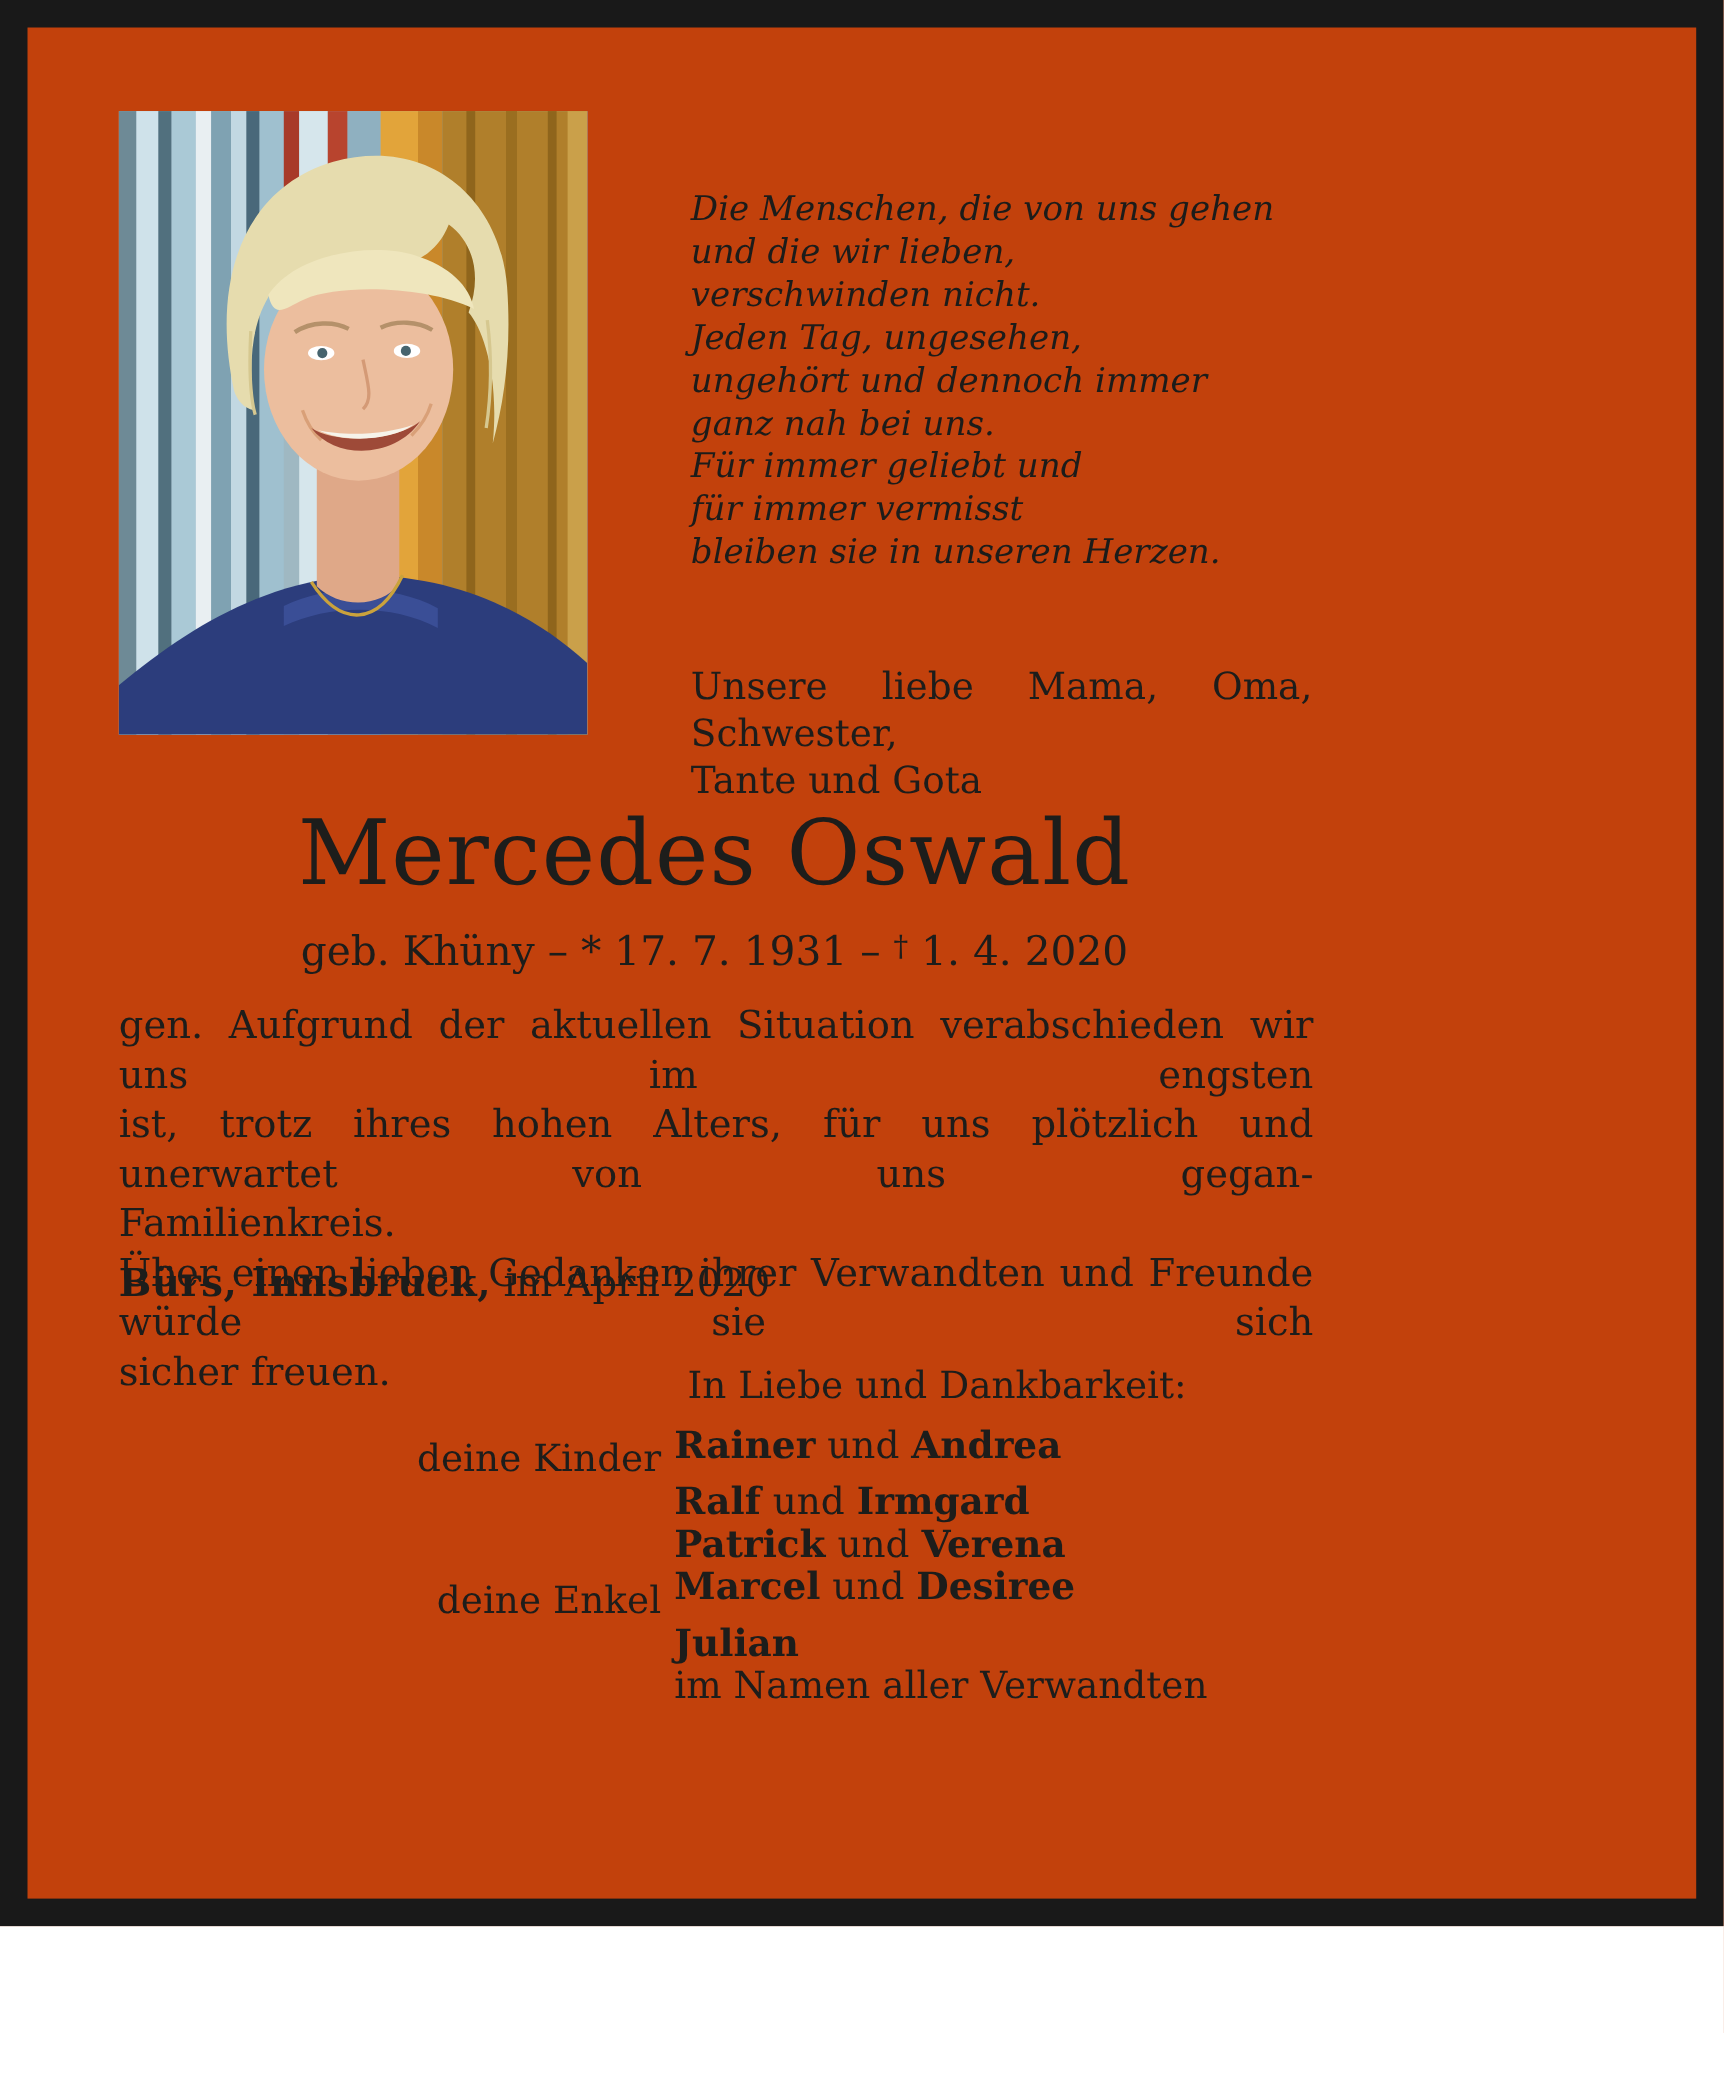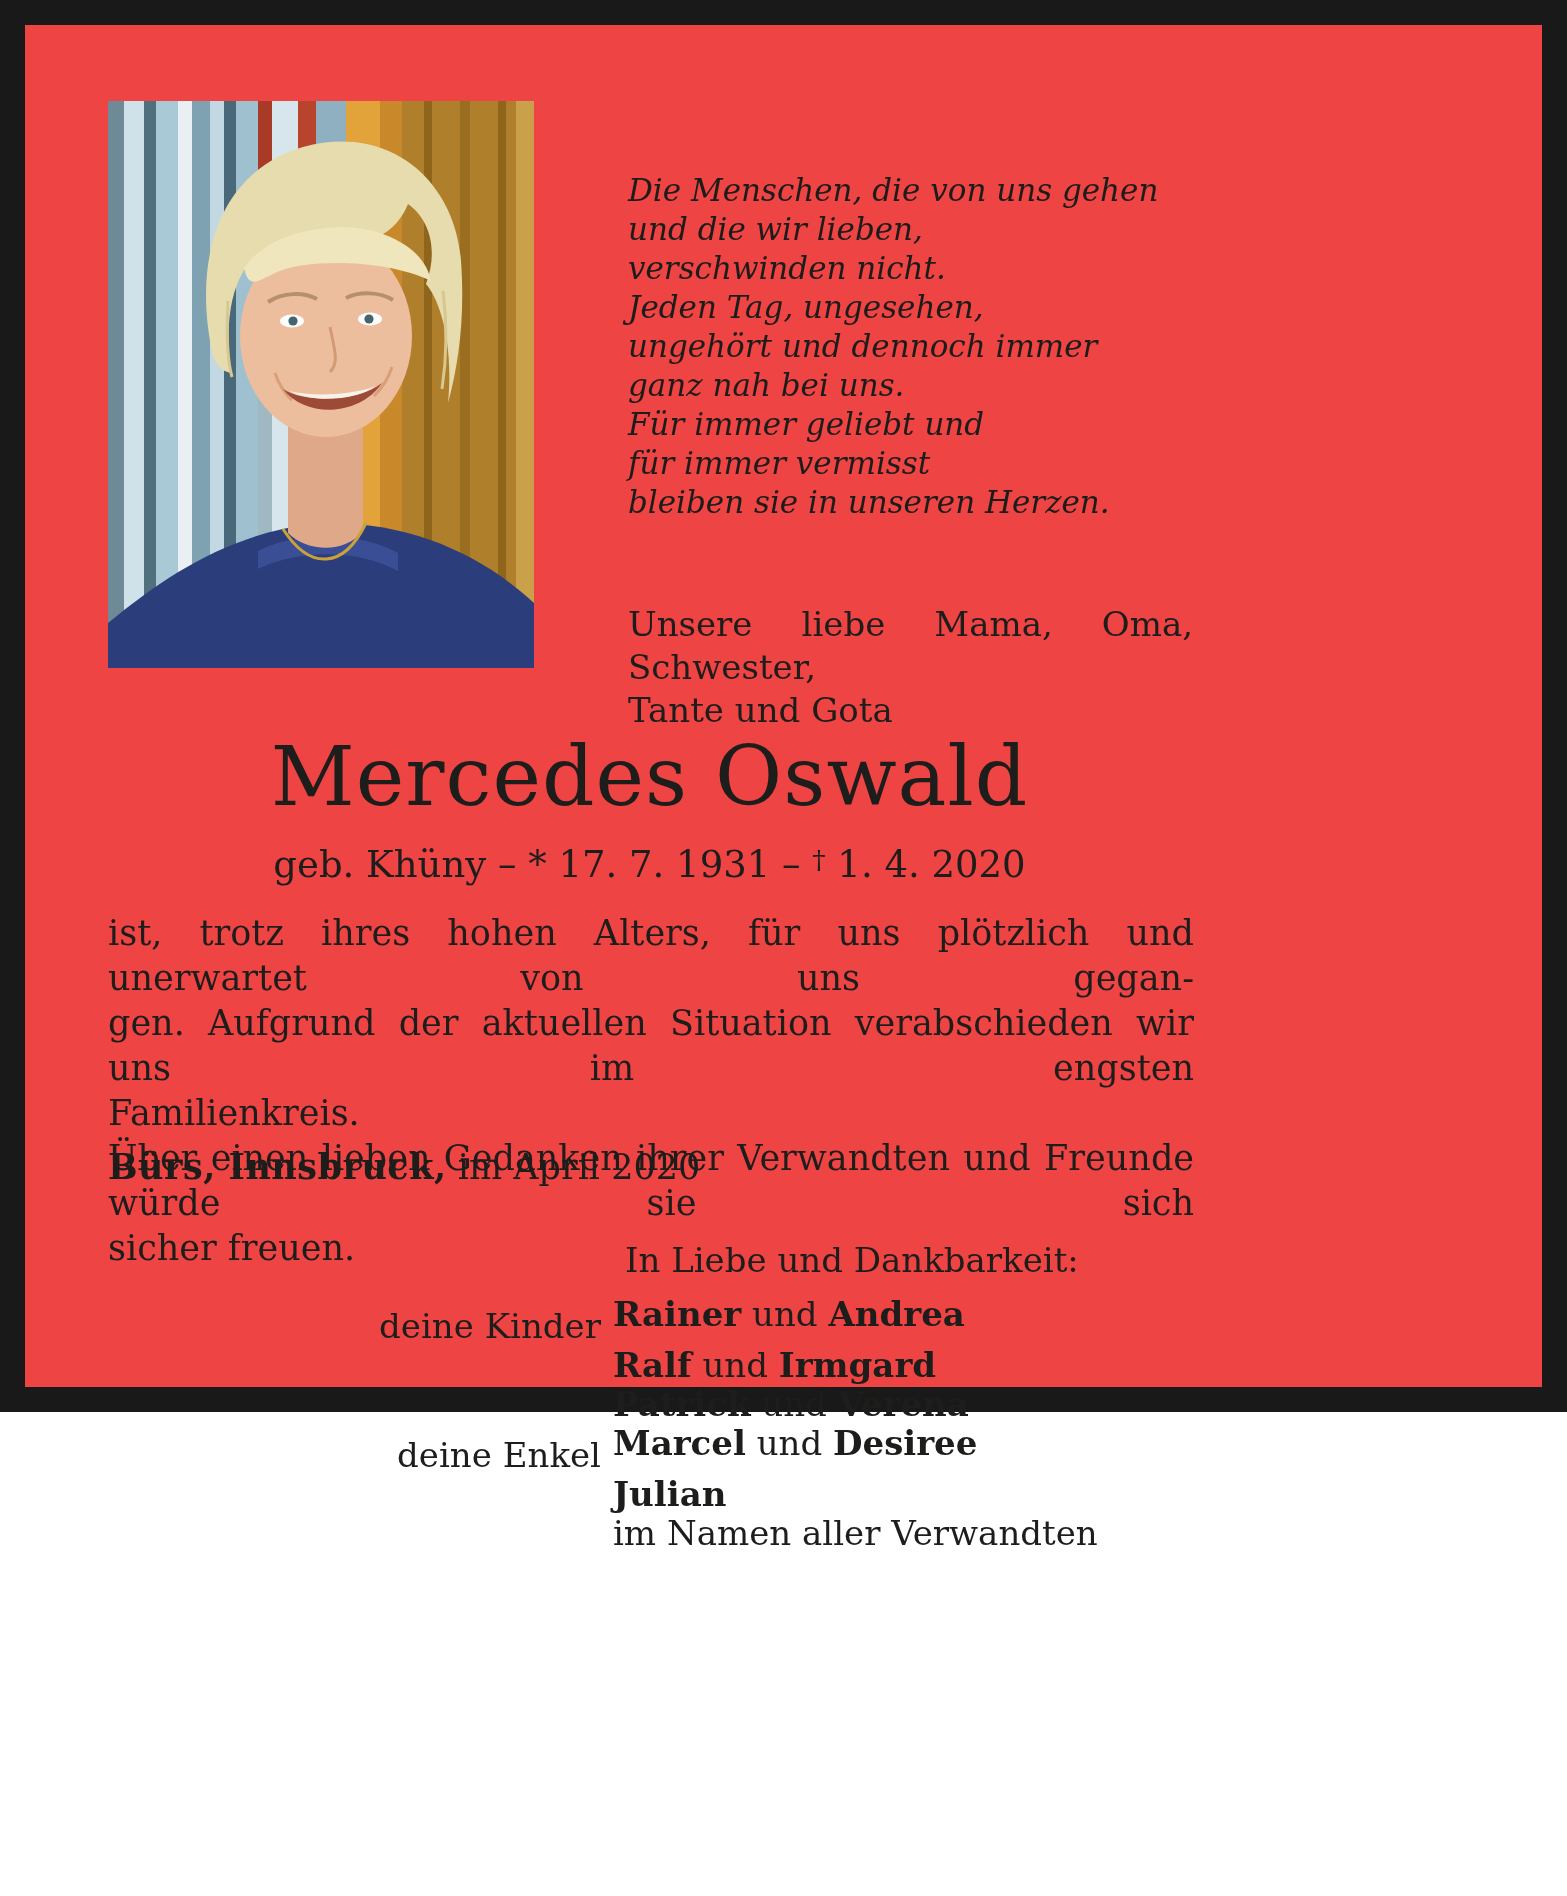--- a/index.html
+++ b/index.html
@@ -4,22 +4,22 @@
 <style>
   * { margin: 0; padding: 0; box-sizing: border-box; }
   html, body { background: #ffffff; }
   body {
     width: 1567px; height: 1896px;
     font-family: "DejaVu Serif", "Liberation Serif", serif;
     color: #1d1d1b;
   }
   .page {
     position: relative;
-    width: 1567px; height: 1412px;
-    background: #ef4444;
+    width: 1567px; height: 1751px;
+    background: #c2410c;
     border: 25px solid #191919;
   }
   .abs { position: absolute; }
 
   .photo {
     left: 83px; top: 76px;
     width: 426px; height: 567px;
     overflow: hidden;
     background: #9fb8c2;
   }
@@ -166,22 +166,22 @@
     <div>Tante und Gota</div>
   </div>
 
   <h1 class="abs name">Mercedes Oswald</h1>
 
   <div class="abs dates">
     <span>geb. Khüny – * 17. 7. 1931 – </span><span class="dagger">†</span><span> 1. 4. 2020</span>
   </div>
 
   <div class="abs bodytext">
+    <div class="jl">gen. Aufgrund der aktuellen Situation verabschieden wir uns im engsten</div>
     <div class="jl">ist, trotz ihres hohen Alters, für uns plötzlich und unerwartet von uns gegan-</div>
-    <div class="jl">gen. Aufgrund der aktuellen Situation verabschieden wir uns im engsten</div>
     <div>Familienkreis.</div>
     <div class="jl">Über einen lieben Gedanken ihrer Verwandten und Freunde würde sie sich</div>
     <div>sicher freuen.</div>
   </div>
 
   <div class="abs dateline">
     <b>Bürs, Innsbruck,</b><span> im April 2020</span>
   </div>
 
   <div class="abs closing">

